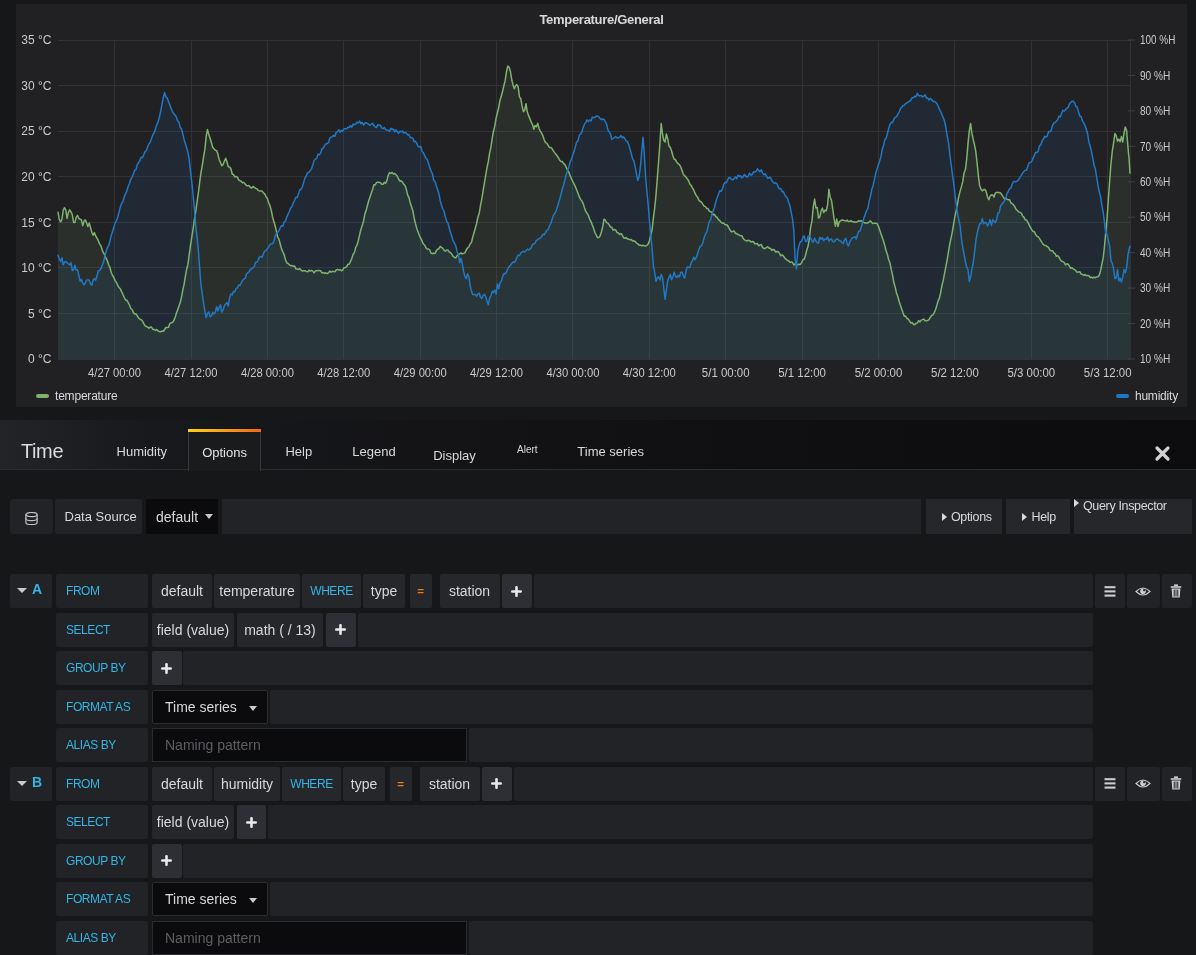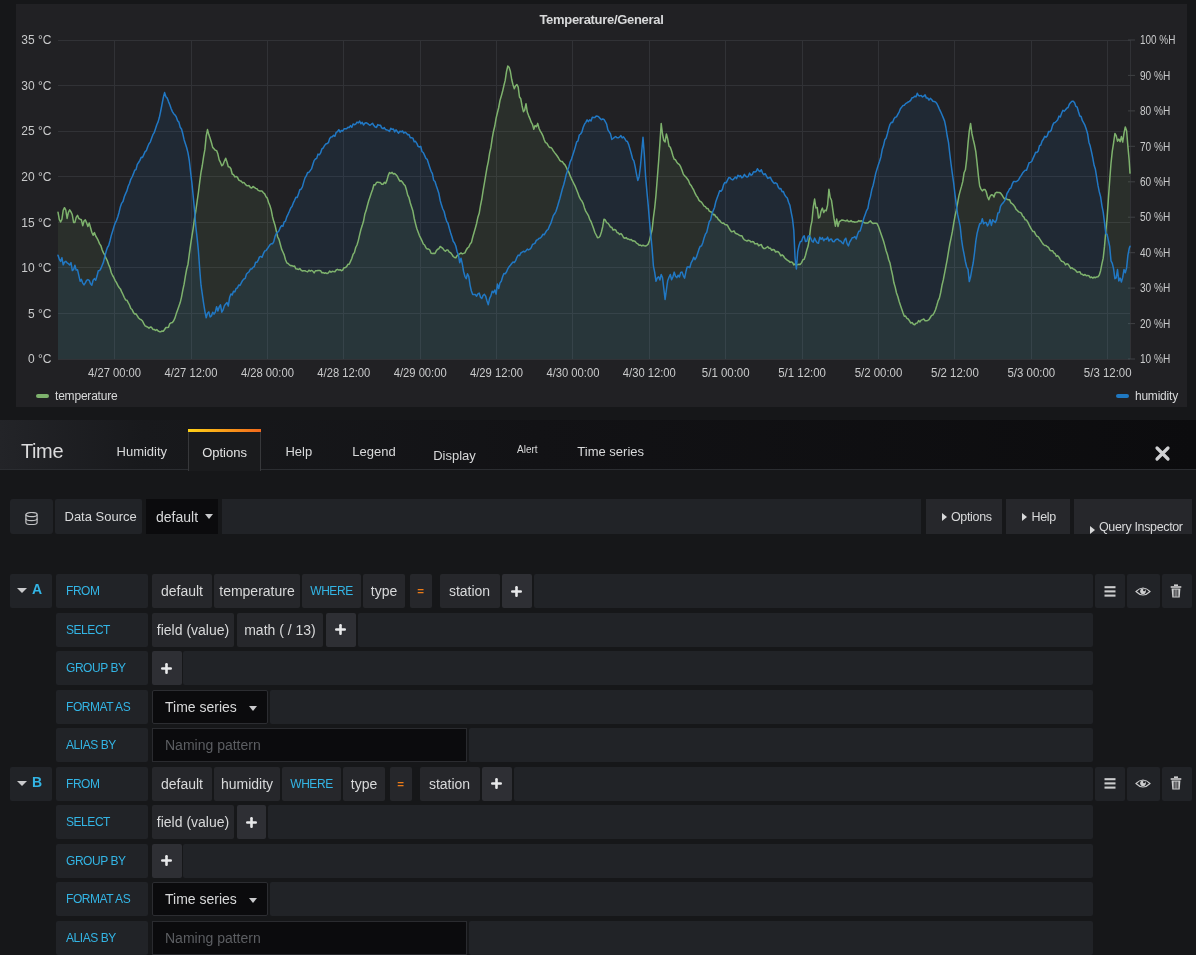--- a/index.html
+++ b/index.html
@@ -112,21 +112,21 @@
 <svg class="abs" style="left:24.5px;top:512px" width="13" height="13" viewBox="0 0 13 13">
     <ellipse cx="6.5" cy="2.6" rx="5.6" ry="2.1" fill="none" stroke="#c3c4c6" stroke-width="1.2"></ellipse>
     <path d="M0.9 2.6 V10.4 A5.6 2.1 0 0 0 12.1 10.4 V2.6" fill="none" stroke="#c3c4c6" stroke-width="1.2"></path>
     <path d="M0.9 6.5 A5.6 2.1 0 0 0 12.1 6.5" fill="none" stroke="#c3c4c6" stroke-width="1.2"></path>
   </svg>
 <div class="abs" style="left:54.5px;top:499px;width:87px;height:35px;background:#212327;display:flex;align-items:center;font-size:13px;color:#d8d9da;padding-left:10px;border-radius:2px">Data Source</div>
 <div class="abs" style="left:146px;top:499px;width:72px;height:35px;background:#0b0b0d;display:flex;align-items:center;font-size:14px;color:#d8d9da;padding-left:10px">default<span style="margin-left:7px;width:0;height:0;border-left:4.5px solid transparent;border-right:4.5px solid transparent;border-top:5px solid #c9cacc"></span></div>
 <div class="abs" style="left:222px;top:499px;width:699px;height:35px;background:#212327"></div>
 <div class="abs" style="left:925.5px;top:499px;width:76.5px;height:35px;background:#26272b;display:flex;align-items:center;font-size:12.5px;color:#d8d9da;padding-left:16px;letter-spacing:-0.35px"><span style="width:0;height:0;border-top:4.5px solid transparent;border-bottom:4.5px solid transparent;border-left:5px solid #d8d9da;margin-right:4.5px"></span>Options</div>
 <div class="abs" style="left:1006.0px;top:499px;width:63.5px;height:35px;background:#26272b;display:flex;align-items:center;font-size:12.5px;color:#d8d9da;padding-left:16px;letter-spacing:-0.35px"><span style="width:0;height:0;border-top:4.5px solid transparent;border-bottom:4.5px solid transparent;border-left:5px solid #d8d9da;margin-right:4.5px"></span>Help</div>
-<div class="abs" style="left:1073.5px;top:499px;width:118.5px;height:35px;background:#26272b;display:flex;align-items:flex-end;font-size:12.5px;color:#d8d9da;padding-left:16px;letter-spacing:-0.35px"><span style="width:0;height:0;border-top:4.5px solid transparent;border-bottom:4.5px solid transparent;border-left:5px solid #d8d9da;margin-right:4.5px"></span>Query Inspector</div>
+<div class="abs" style="left:1073.5px;top:499px;width:118.5px;height:35px;background:#26272b;display:flex;align-items:flex-start;font-size:12.5px;color:#d8d9da;letter-spacing:-0.35px"><span style="width:0;height:0;border-top:4.5px solid transparent;border-bottom:4.5px solid transparent;border-left:5px solid #d8d9da;margin-right:4.5px"></span>Query Inspector</div>
 <div class="abs" style="left:10px;top:574.0px;width:42px;height:34px;background:#212327;border-radius:2px">
 <span style="position:absolute;left:6.5px;top:14px;width:0;height:0;border-left:5px solid transparent;border-right:5px solid transparent;border-top:5.5px solid #c9cacc"></span>
 <span style="position:absolute;left:22px;top:7px;font-size:14px;font-weight:bold;color:#33b5e5">A</span>
   </div>
 <div class="lab" style="left:56px;top:574.0px;width:92px">FROM</div>
 <div class="lab" style="left:56px;top:612.5px;width:92px">SELECT</div>
 <div class="lab" style="left:56px;top:651.0px;width:92px">GROUP BY</div>
 <div class="lab" style="left:56px;top:689.5px;width:92px">FORMAT AS</div>
 <div class="lab" style="left:56px;top:728.0px;width:92px">ALIAS BY</div>
 <div class="cell seg" style="left:152.0px;top:574.0px;width:60.0px">default</div>

